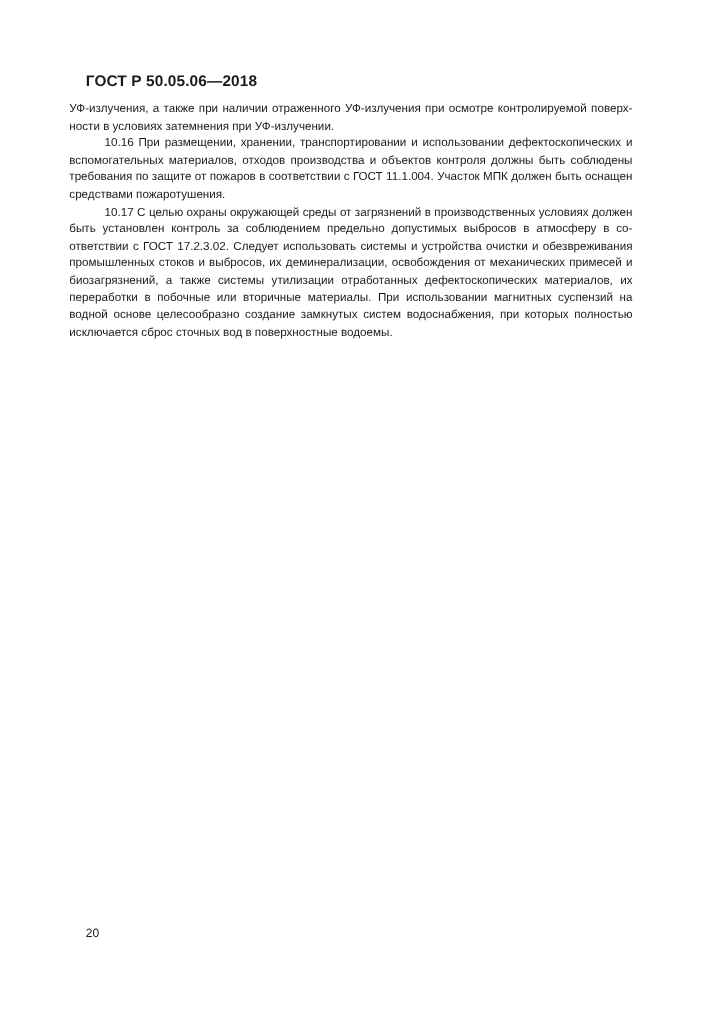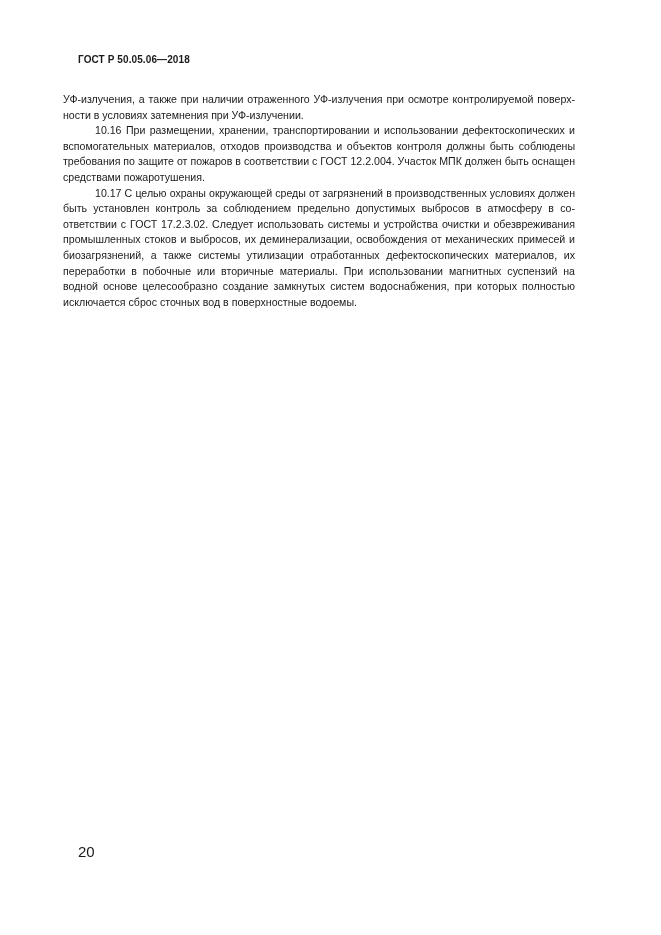--- a/index.html
+++ b/index.html
@@ -1,27 +1,27 @@
 <!DOCTYPE html>
 <html><head>
 <meta charset="utf-8">
 <style>
   html, body { margin: 0; padding: 0; background: #ffffff; }
   body { width: 661px; height: 935px; position: relative; overflow: hidden;
          font-family: "Liberation Sans", sans-serif; color: #1a1a1a; }
-  .header { position: absolute; left: 78px; top: 54px; font-size: 10px; font-weight: bold; letter-spacing: 0.1px; }
+  .header { position: absolute; left: 78px; top: 65px; font-size: 14px; font-weight: bold; letter-spacing: 0.1px; }
   .content { position: absolute; left: 63px; top: 92px; width: 512px; font-size: 10.6px; line-height: 15.6px; }
   .content p { margin: 0; text-align: justify; text-align-last: left; hyphens: manual; }
   .content p.indent { text-indent: 32px; }
-  .page-number { position: absolute; left: 78px; top: 843px; font-size: 15px; }
+  .page-number { position: absolute; left: 78px; top: 843px; font-size: 11px; }
 </style>
 </head>
 <body>
 
 <div class="header">ГОСТ Р 50.05.06—2018</div>
 
 <div class="content">
   <p>УФ-излучения, а также при наличии отраженного УФ-излучения при осмотре контролируемой поверх­ности в условиях затемнения при УФ-излучении.</p>
-  <p class="indent">10.16 При размещении, хранении, транспортировании и использовании дефектоскопических и вспомогательных материалов, отходов производства и объектов контроля должны быть соблюдены требования по защите от пожаров в соответствии с ГОСТ 12.2.004. Участок МПК должен быть оснащен средствами пожаротушения.</p>
+  <p class="indent">10.16 При размещении, хранении, транспортировании и использовании дефектоскопических и вспомогательных материалов, отходов производства и объектов контроля должны быть соблюдены требования по защите от пожаров в соответствии с ГОСТ 11.1.004. Участок МПК должен быть оснащен средствами пожаротушения.</p>
   <p class="indent">10.17 С целью охраны окружающей среды от загрязнений в производственных условиях дол­жен быть установлен контроль за соблюдением предельно допустимых выбросов в атмосферу в со­ответствии с ГОСТ 17.2.3.02. Следует использовать системы и устройства очистки и обезвреживания промышленных стоков и выбросов, их деминерализации, освобождения от механических примесей и биозагрязнений, а также системы утилизации отработанных дефектоскопических материалов, их пере­работки в побочные или вторичные материалы. При использовании магнитных суспензий на водной ос­нове целесообразно создание замкнутых систем водоснабжения, при которых полностью исключается сброс сточных вод в поверхностные водоемы.</p>
 </div>
 
 <div class="page-number">20</div>
 
 </body></html>

